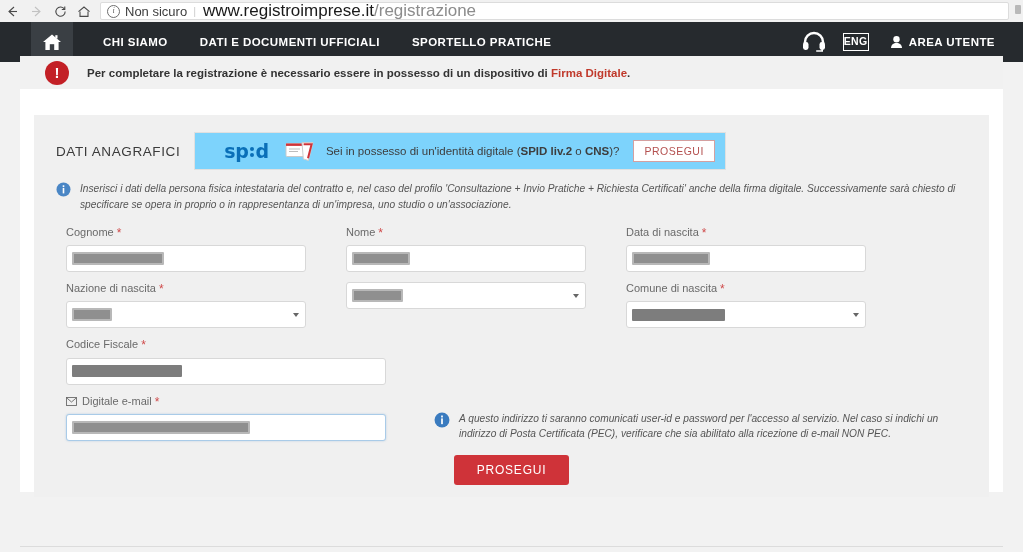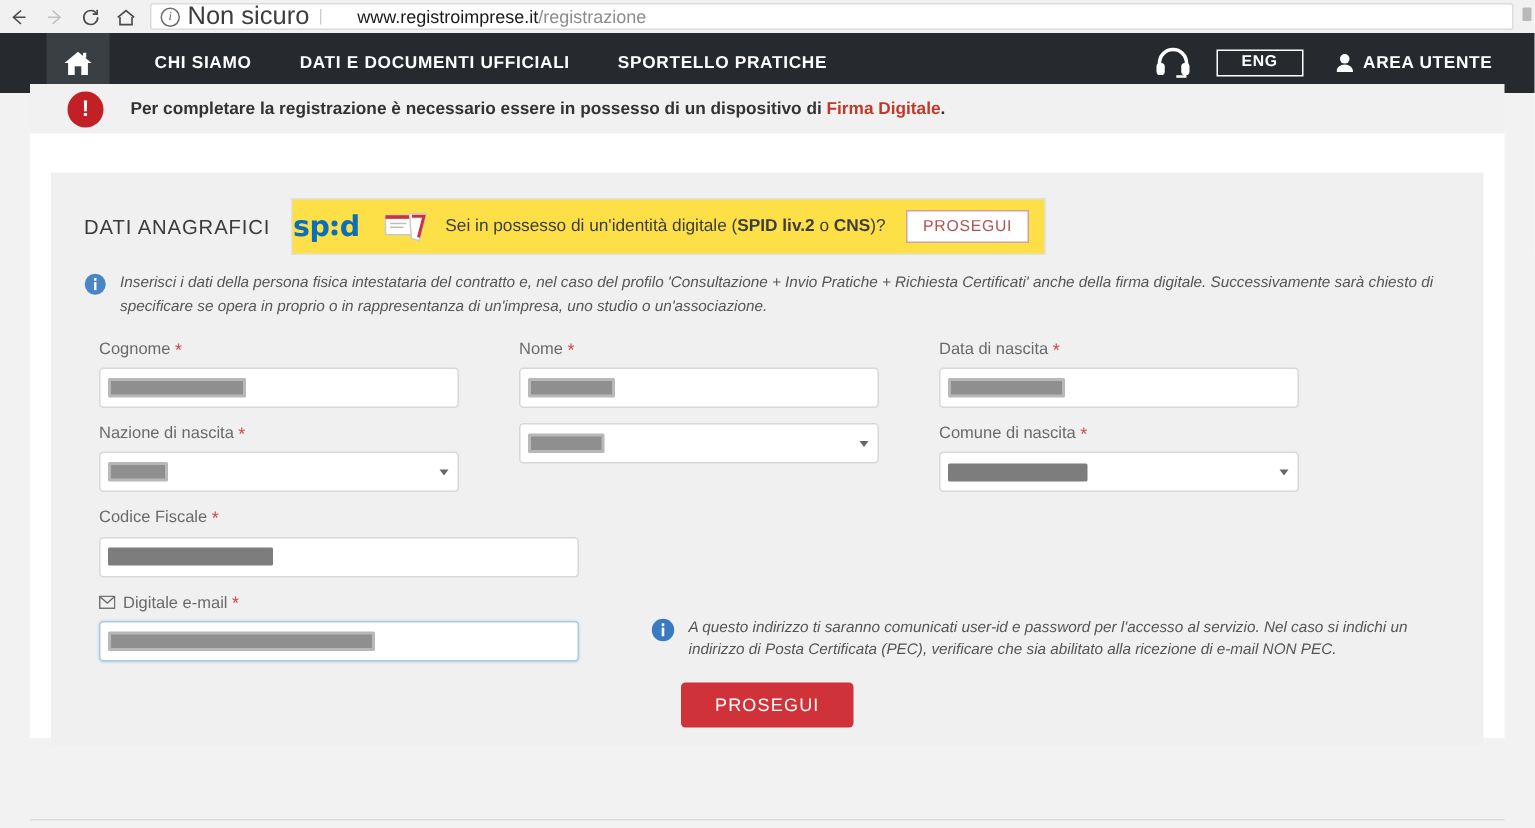--- a/index.html
+++ b/index.html
@@ -28,23 +28,23 @@
     background:#ffffff;border:1px solid #dcdcdc;border-radius:2px;
     display:flex;align-items:center;padding:0 6px;
     font-size:11px;color:#3c3c3c;
   }
   .info-circle{
     display:inline-flex;align-items:center;justify-content:center;
     width:11px;height:11px;border:1px solid #6d6d6d;border-radius:50%;
     font-size:8px;font-style:italic;color:#5a5a5a;margin-right:5px;
     font-family:"Liberation Serif",serif;line-height:1;
   }
-  .omni-label{color:#3d3d3d;font-size:17px;margin-right:6px;}
+  .omni-label{color:#3d3d3d;font-size:13px;margin-right:6px;}
   .omni-sep{color:#cdcdcd;margin-right:7px;font-size:11px;}
-  .omni-url{color:#1a1a1a;font-size:12px;margin-left:16px;}
+  .omni-url{color:#1a1a1a;font-size:17px;}
   .omni-url .path{color:#8c8c8c;}
   .scroll-nub{
     position:absolute;right:2px;top:5px;width:6px;height:9px;background:#b9b9b9;border-radius:1px;
   }
 
   
   .site-header{
     position:absolute;left:0;top:22px;width:1023px;height:40px;
     background:#262a2e;display:flex;align-items:center;
   }
@@ -56,21 +56,21 @@
   .home-cell svg{display:block;}
   .nav-links{display:flex;align-items:center;height:40px;margin-left:14px;}
   .nav-link{
     color:#ffffff;font-size:11.5px;letter-spacing:.45px;font-weight:bold;
     padding:0 16px;white-space:nowrap;
   }
   .header-right{margin-left:auto;display:flex;align-items:center;padding-right:28px;}
   .headset{margin-right:16px;display:flex;align-items:center;}
   .lang-box{
     border:1px solid #ffffff;color:#ffffff;font-size:10.5px;font-weight:bold;
-    padding:2px 16px;letter-spacing:.4px;margin-right:22px;line-height:1.1;
+    padding:2px 0;letter-spacing:.4px;margin-right:22px;line-height:1.1;
   }
   .area-utente{display:flex;align-items:center;color:#ffffff;font-size:11.5px;font-weight:bold;letter-spacing:.45px;}
   .area-utente .person{margin-right:7px;display:flex;}
 
   
   .alert-strip{
     position:absolute;left:20px;top:56px;width:983px;height:33px;
     background:#f1f1f1;display:flex;align-items:center;
   }
   .alert-icon{
@@ -94,22 +94,22 @@
 
   
   .spid-row{
     position:absolute;left:22px;top:18px;display:flex;align-items:center;height:36px;
   }
   .dati-title{
     font-size:13.5px;color:#3b3b3b;letter-spacing:.6px;font-weight:normal;
     margin-right:14px;white-space:nowrap;
   }
   .spid-box{
-    height:36px;background:#fde047;border:1px solid #e0e0e0;
-    display:flex;align-items:center;padding:0 10px 0 0;
+    height:36px;background:#7dd3fc;border:1px solid #e0e0e0;
+    display:flex;align-items:center;padding:0 10px 0 29px;
   }
   .spid-logo{
     font-size:19px;font-weight:bold;color:#0a6fb8;letter-spacing:-.3px;
     font-family:"DejaVu Sans",sans-serif;line-height:1;margin-right:16px;
     display:flex;align-items:center;
   }
   .spid-logo .dot{
     display:inline-block;width:4px;height:4px;border-radius:50%;background:#0a6fb8;
     margin:0 1.5px 0 1.5px;position:relative;top:-2px;
   }

